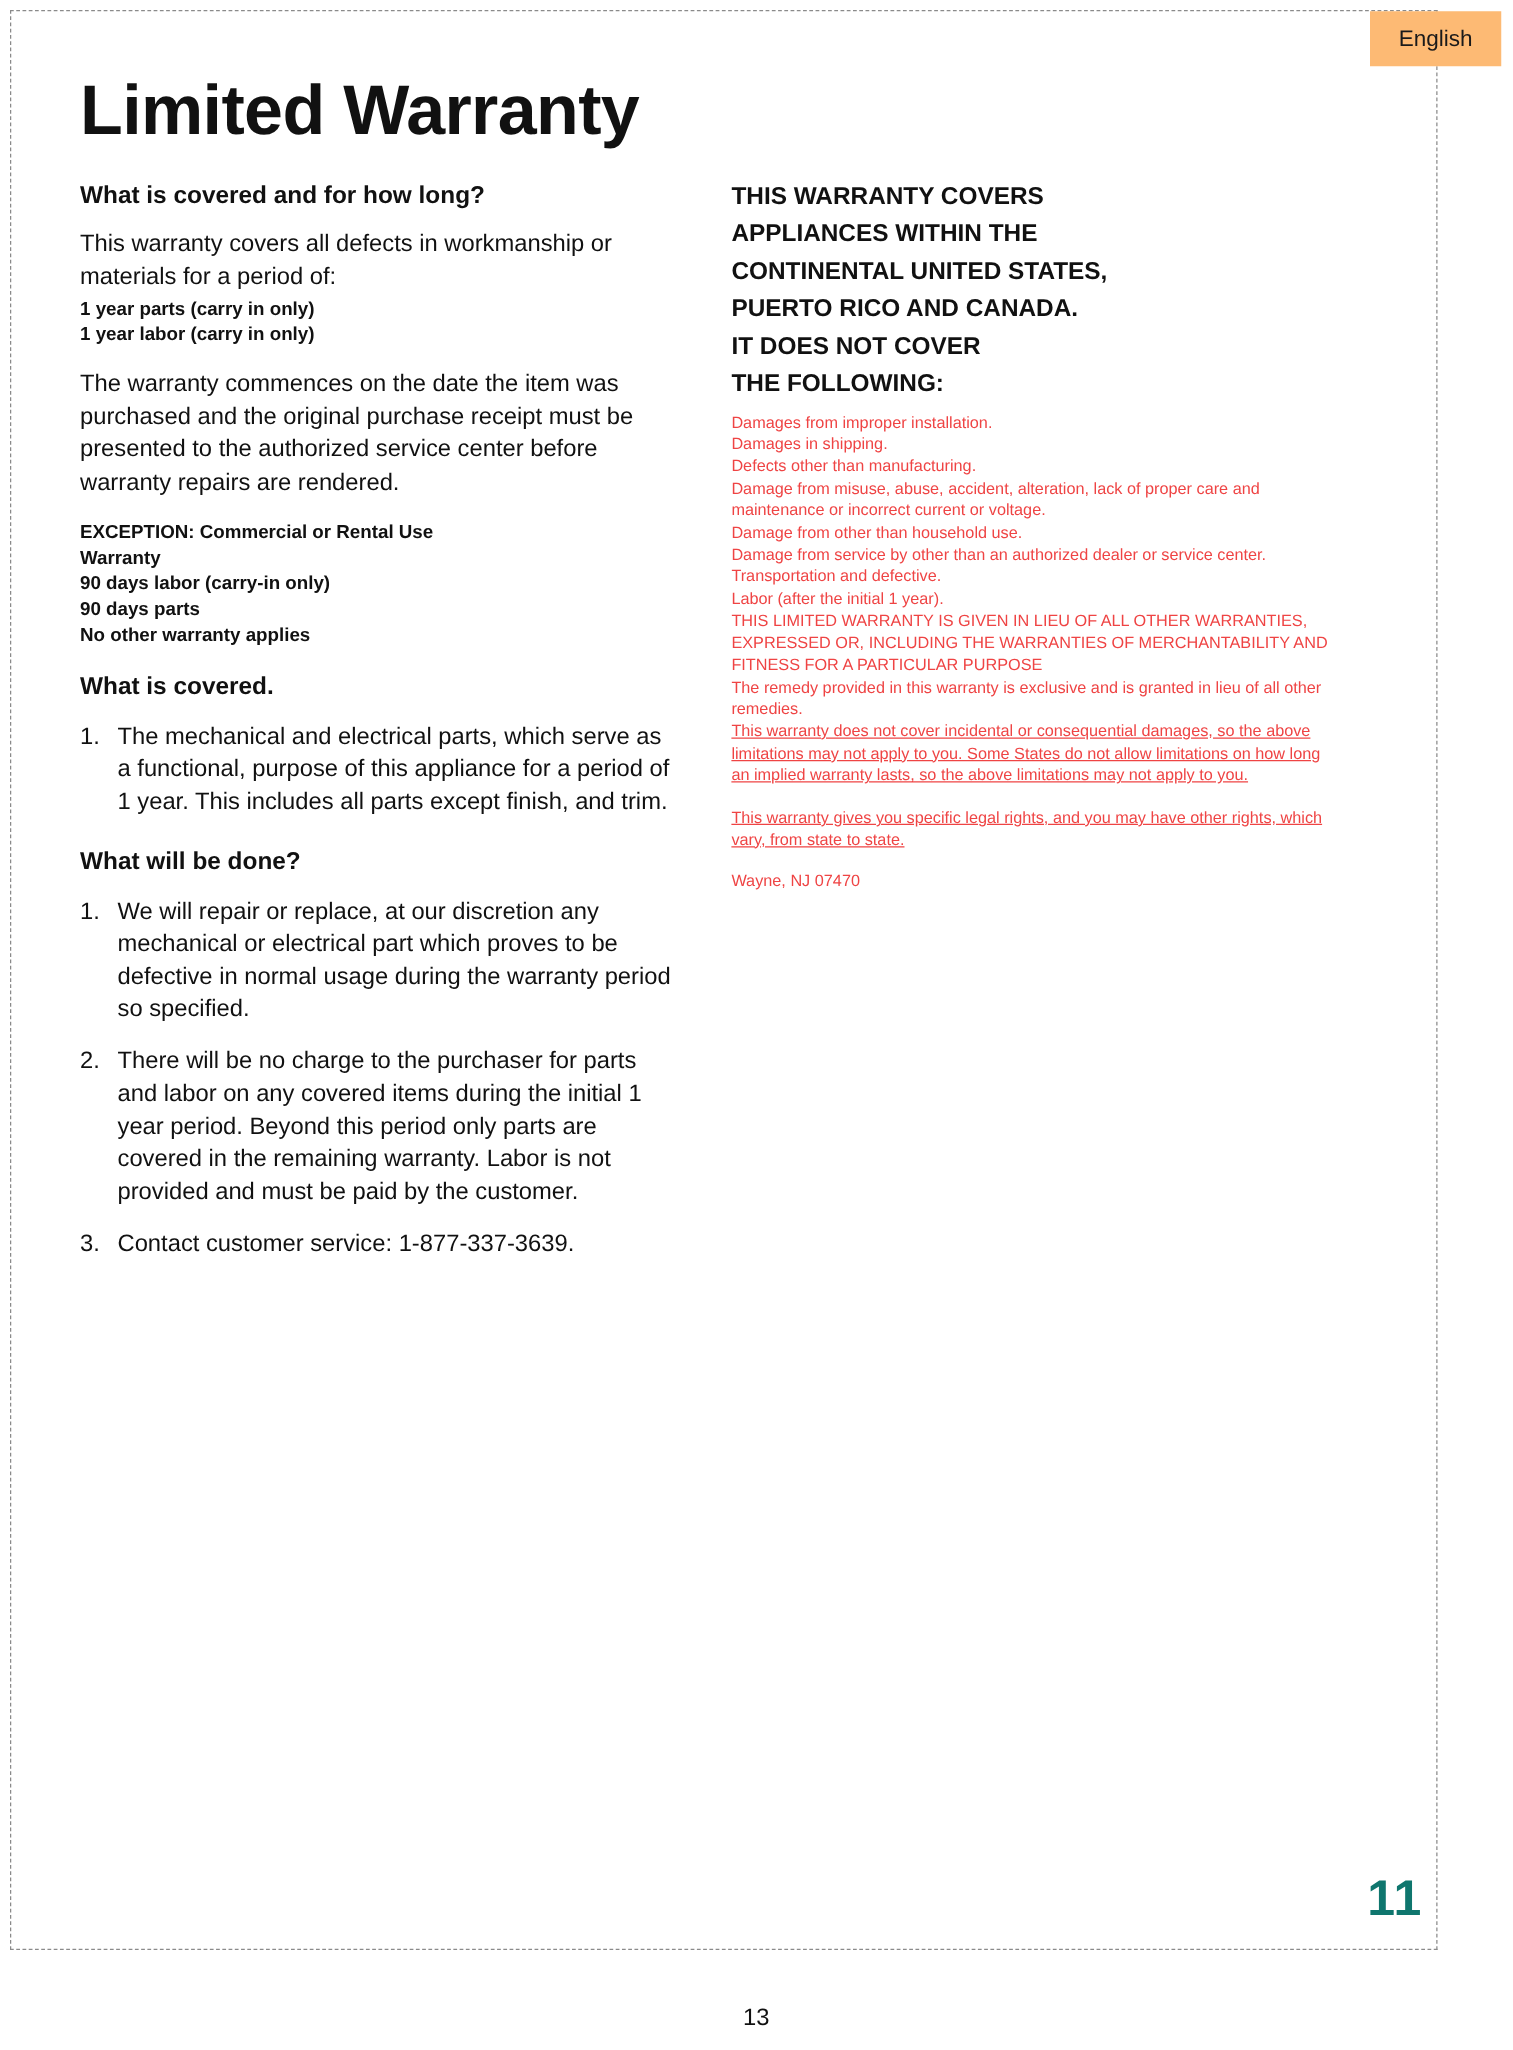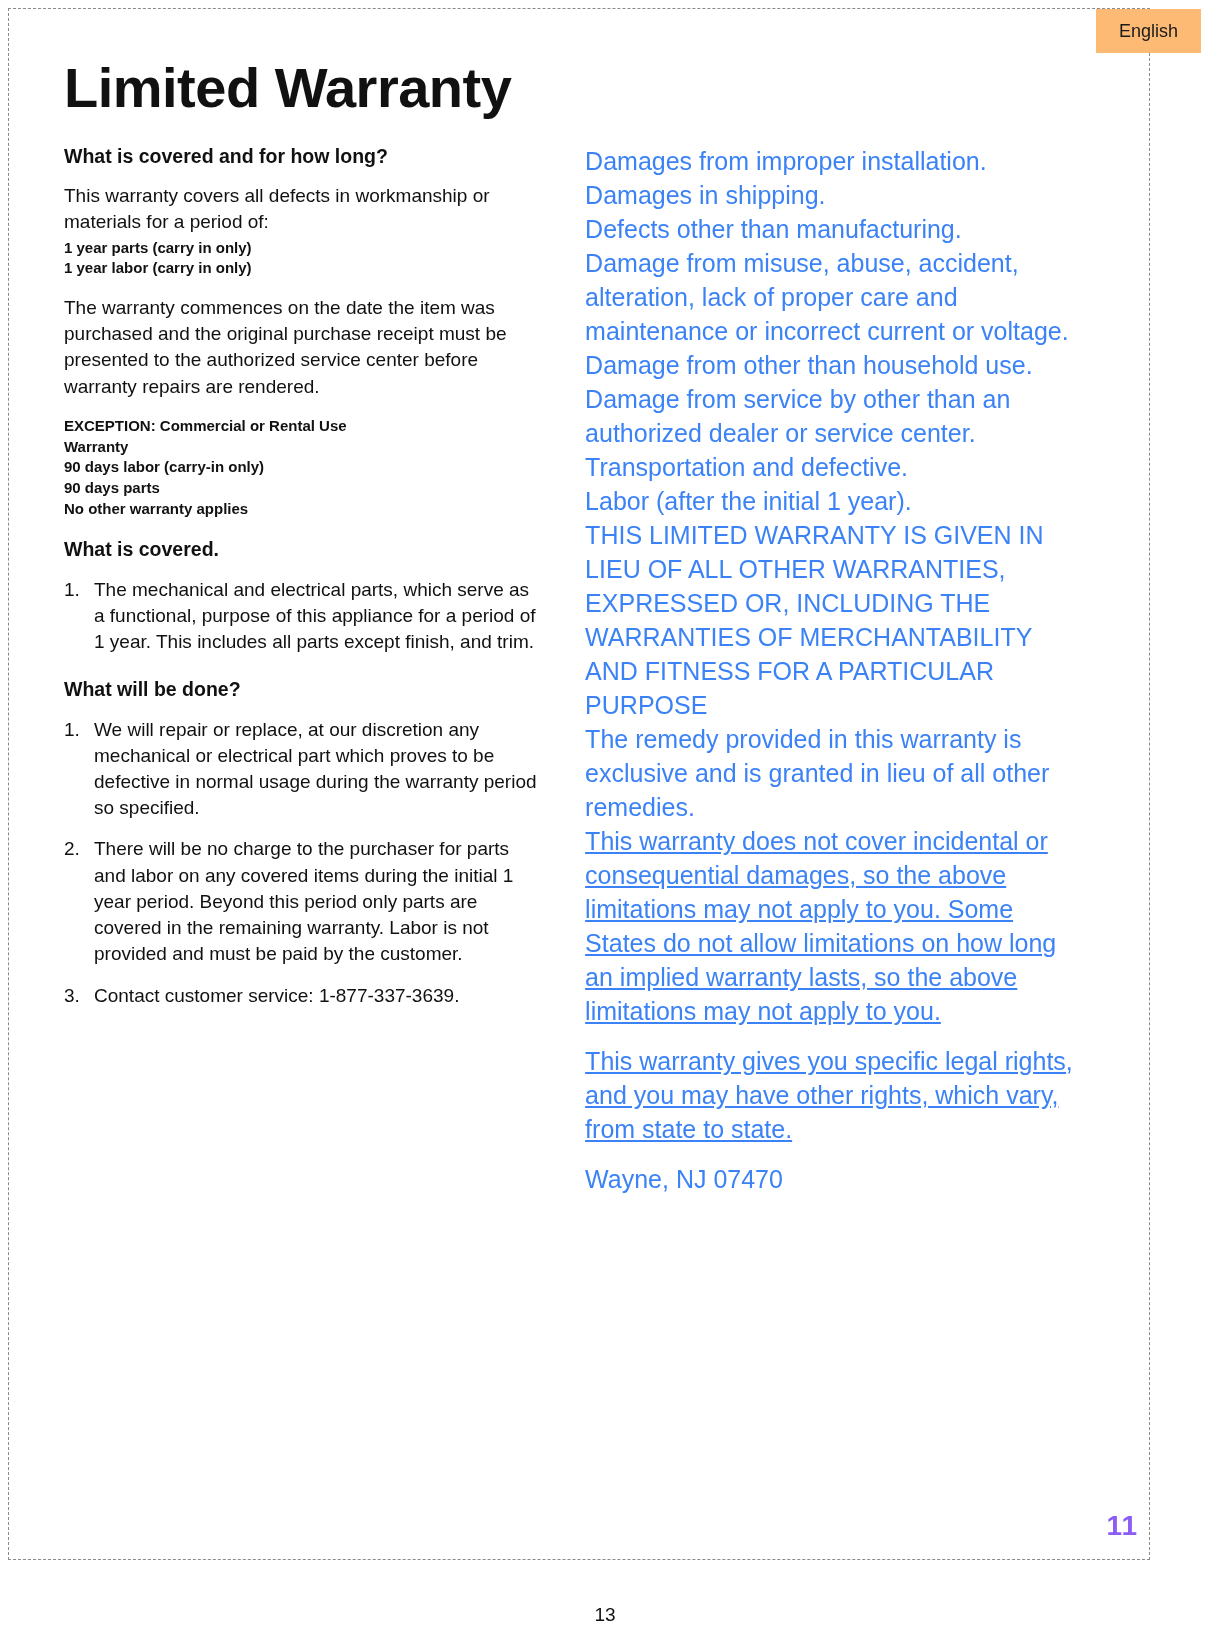--- a/index.html
+++ b/index.html
@@ -113,34 +113,34 @@
   }
 
   .right-head {
     font-size: 19.5px;
     font-weight: bold;
     line-height: 1.34;
     margin: 0 0 4px 0;
     color: #111;
   }
   .right-line {
-    font-size: 25px;
+    font-size: 13px;
     line-height: 1.36;
-    color: #3b82f6;
+    color: #ef4444;
   }
   .gap-block { margin-bottom: 16px; text-decoration: underline; }
 
   .page-num {
     position: absolute;
     right: 72px;
     bottom: 98px;
-    font-size: 28px;
+    font-size: 40px;
     font-weight: bold;
     letter-spacing: 1px;
-    color: #8b5cf6;
+    color: #0f766e;
   }
   .footer-num {
     position: absolute;
     left: 0;
     right: 0;
     bottom: 14px;
     text-align: center;
     font-size: 19px;
     color: #111;
   }
@@ -199,20 +199,28 @@
         <li>
           <span class="marker">3.</span>
           <span>Contact customer service: 1-877-337-3639.</span>
         </li>
       </ol>
 
     </div>
 
     <div class="col-right">
 
+      <div>
+        <div class="right-head">THIS WARRANTY COVERS</div>
+        <div class="right-head">APPLIANCES WITHIN THE</div>
+        <div class="right-head">CONTINENTAL UNITED STATES,</div>
+        <div class="right-head">PUERTO RICO AND CANADA.</div>
+        <div class="right-head">IT DOES NOT COVER</div>
+        <div class="right-head" style="margin-bottom:8px;">THE FOLLOWING:</div>
+      </div>
 
       <div class="right-line">Damages from improper installation.</div>
       <div class="right-line">Damages in shipping.</div>
       <div class="right-line">Defects other than manufacturing.</div>
       <div class="right-line">Damage from misuse, abuse, accident, alteration, lack of proper care and maintenance or incorrect current or voltage.</div>
       <div class="right-line">Damage from other than household use.</div>
       <div class="right-line">Damage from service by other than an authorized dealer or service center.</div>
       <div class="right-line">Transportation and defective.</div>
       <div class="right-line">Labor (after the initial 1 year).</div>
 

